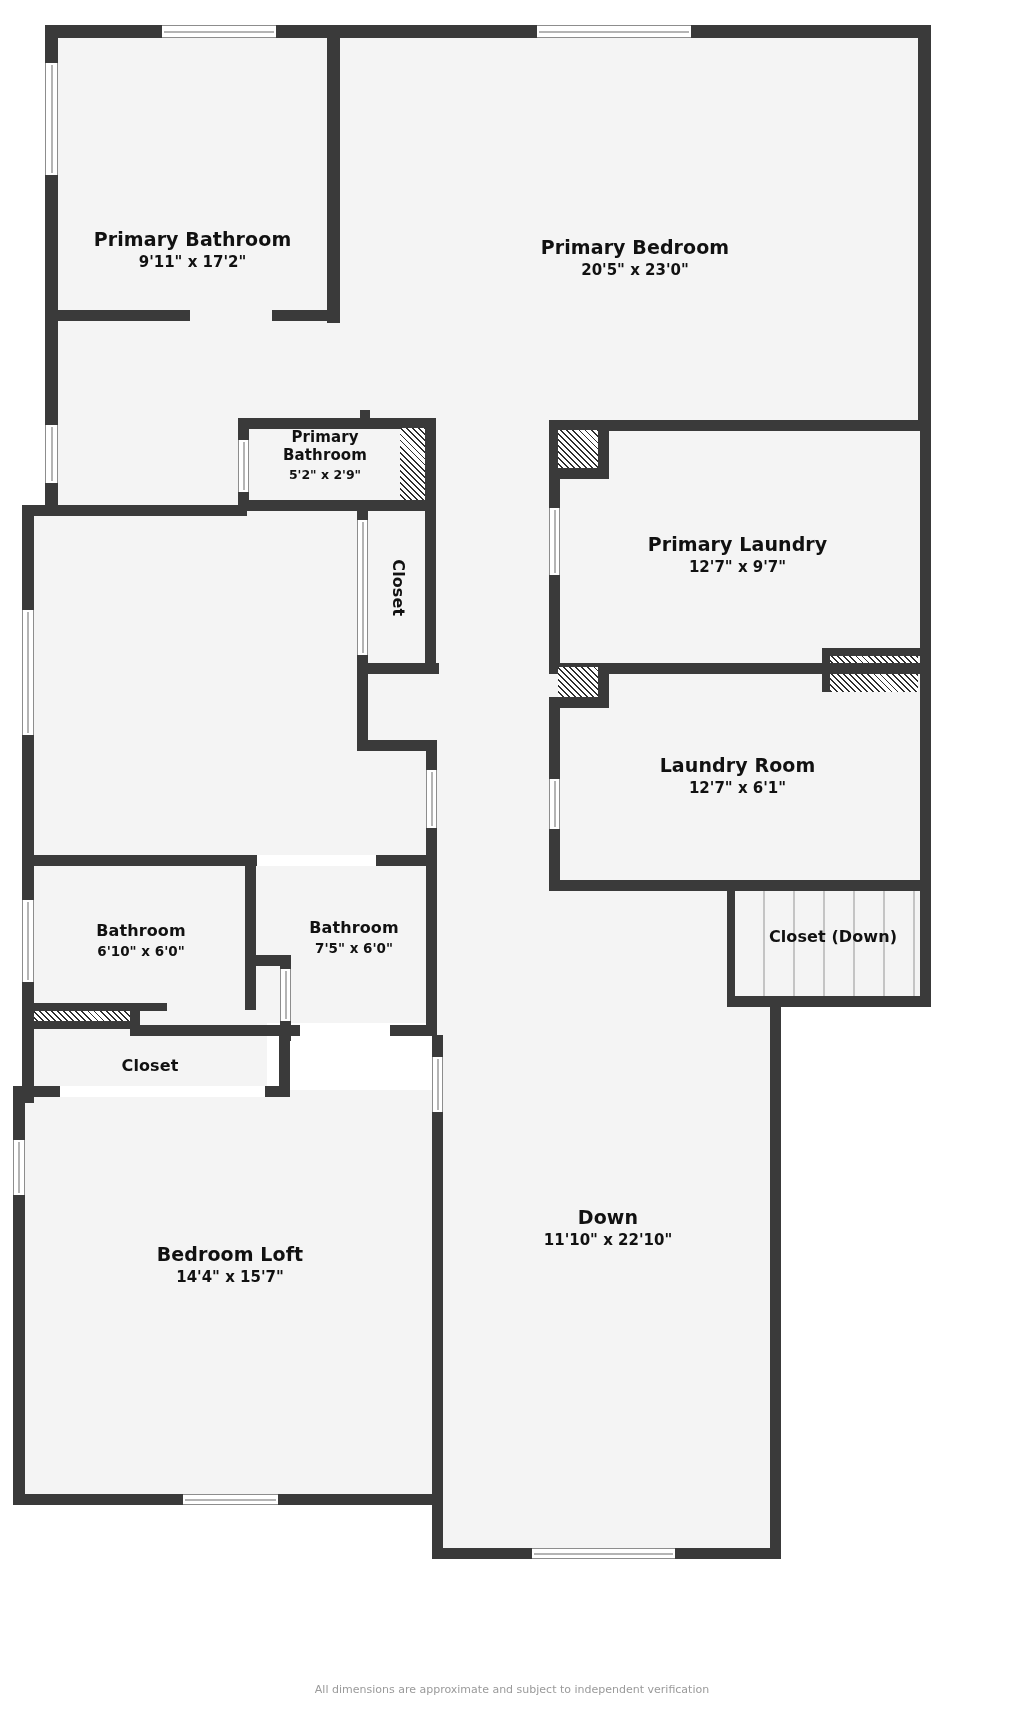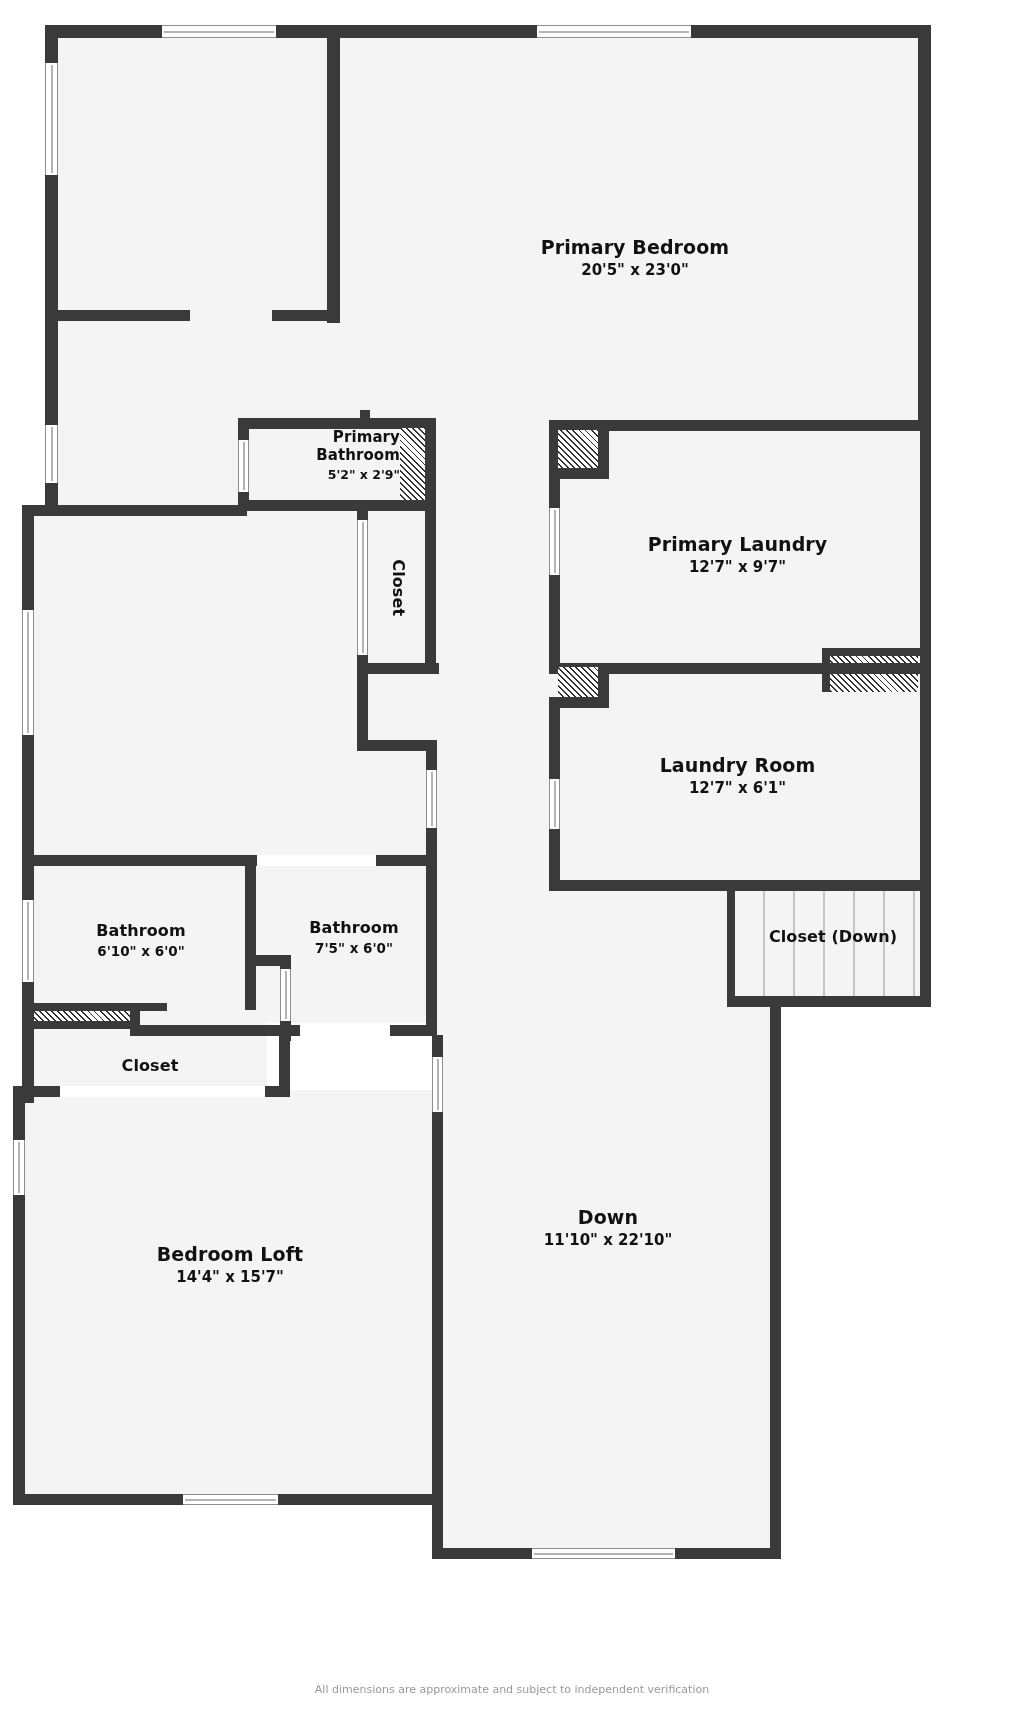--- a/index.html
+++ b/index.html
@@ -105,21 +105,21 @@
   }
   .label .dims {
     font-weight: bold;
     font-size: 15px;
     margin-top: 2px;
   }
   .label.small .name { font-size: 16px; }
   .label.small .dims { font-size: 13.5px; }
   .label.tiny .name { font-size: 15px; }
   .label.tiny .dims { font-size: 12.5px; }
-  .label.multiline { white-space: normal; text-align: right; }
+  .label.multiline { white-space: normal; }
   
   .label.vertical {
     transform-origin: center center;
     transform: rotate(90deg);
   }
   
   #disclaimer {
     position: absolute;
     left: 0;
     width: 1024px;
@@ -275,20 +275,24 @@
   <div class="wall" style="left:432px; top:1035px; width:11px; height:22px;"></div>
   <div class="window-v" style="left:432px; top:1057px; width:11px; height:55px;"></div>
   <div class="wall" style="left:432px; top:1112px; width:11px; height:395px;"></div>
   <div class="wall" style="left:432px; top:1548px; width:100px; height:11px;"></div>
   <div class="window-h" style="left:532px; top:1548px; width:143px; height:11px;"></div>
   <div class="wall" style="left:675px; top:1548px; width:106px; height:11px;"></div>
   <div class="wall" style="left:432px; top:1494px; width:11px; height:65px;"></div>
 
   <div class="wall" style="left:432px; top:770px; width:11px; height:0px;"></div>
 
+  <div class="label" style="left:45px; top:228px; width:295px;">
+    <div class="name">Primary Bathroom</div>
+    <div class="dims">9'11" x 17'2"</div>
+  </div>
 
   <div class="label" style="left:345px; top:236px; width:580px;">
     <div class="name">Primary Bedroom</div>
     <div class="dims">20'5" x 23'0"</div>
   </div>
 
   <div class="label tiny multiline" style="left:250px; top:428px; width:150px;">
     <div class="name">Primary</div>
     <div class="name">Bathroom</div>
     <div class="dims">5'2" x 2'9"</div>

